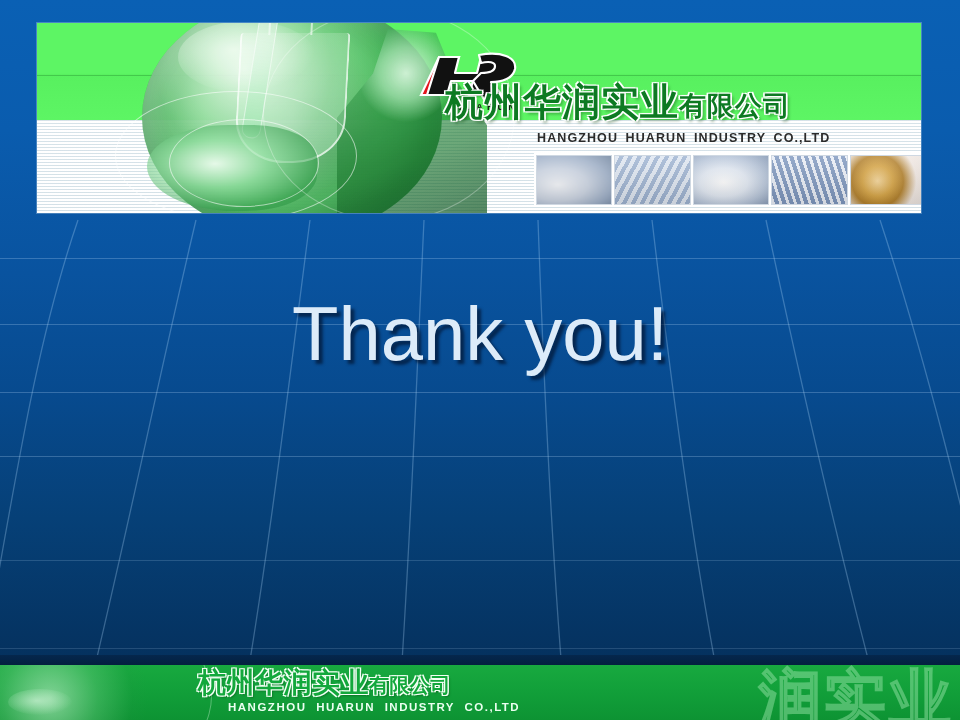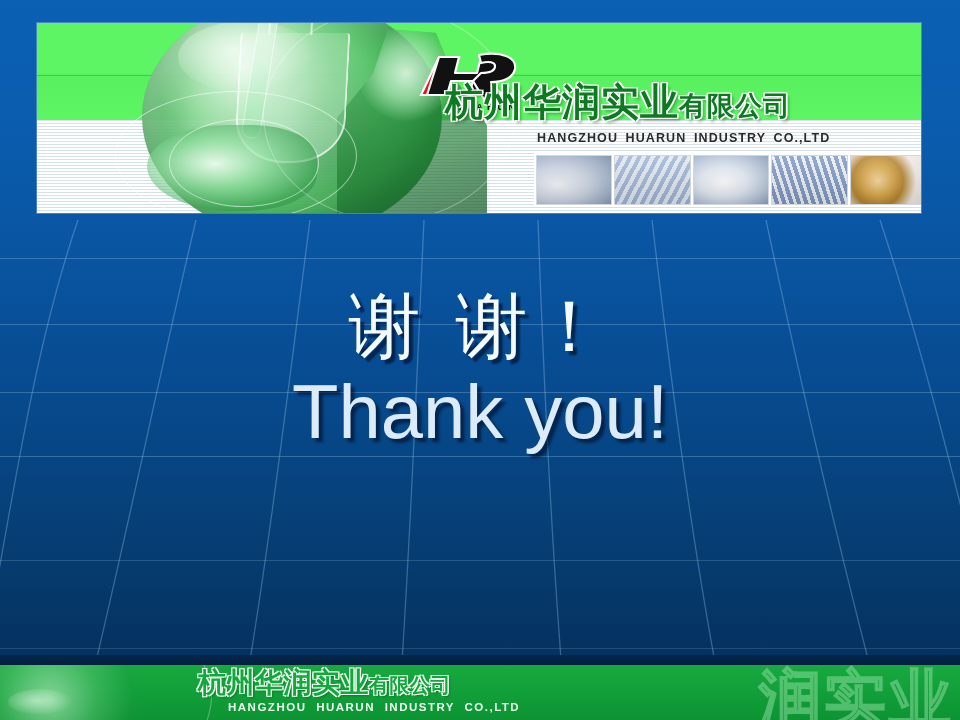--- a/index.html
+++ b/index.html
@@ -450,21 +450,20 @@
     <div class="prod-strip">
       <div class="prod p1"></div>
       <div class="prod p2"></div>
       <div class="prod p3"></div>
       <div class="prod p4"></div>
       <div class="prod p5"></div>
     </div>
   </div>
 
   <div class="main-text">
-    <div class="line-cn">谢 谢！</div>
     <div class="line-en">Thank you!</div>
   </div>
 
   <div class="footer-navy"></div>
   <div class="footer">
     <div class="footer-arc"></div>
     <div class="footer-sphere"></div>
     <div class="footer-watermark">润实业</div>
     <div class="footer-brand">
       <span>杭州华润实业</span><span class="small">有限公司</span>

